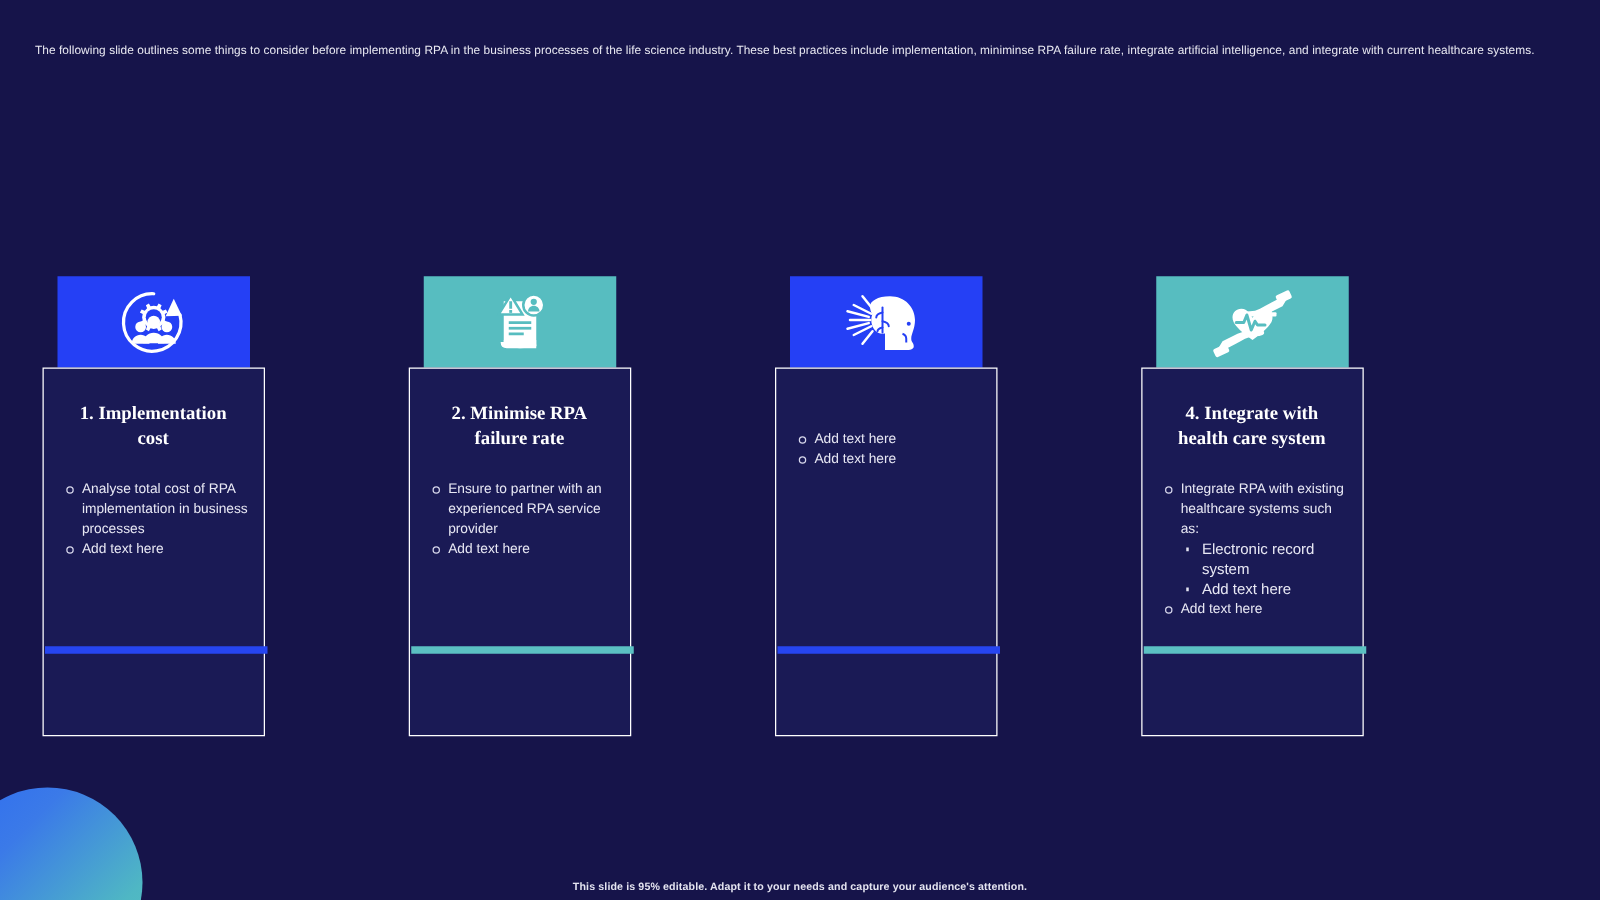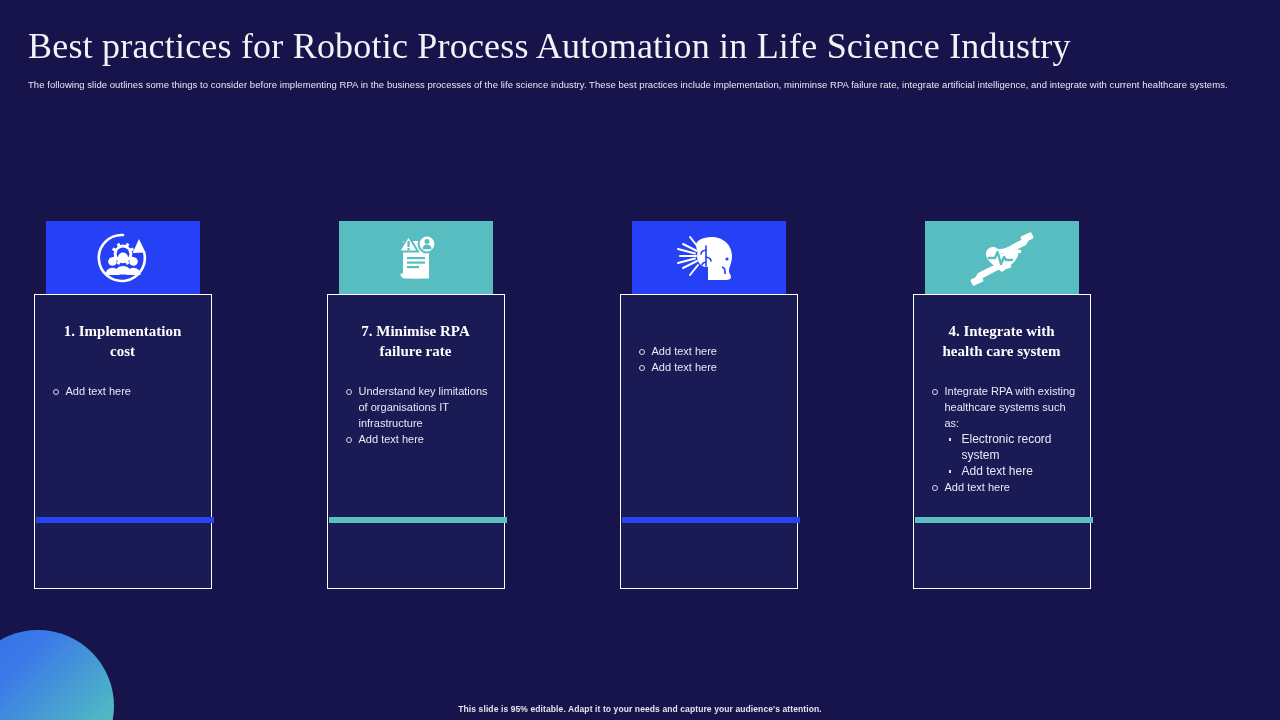--- a/index.html
+++ b/index.html
@@ -184,21 +184,20 @@
     color: #e4e4f0;
     letter-spacing: 0.1px;
   }
 </style>
 </head>
 <body>
 
 <div class="corner-orb"></div>
 
 <div class="slide-header">
-  <div class="slide-title">Best practices for Robotic Process Automation in Life Science Industry</div>
   <div class="slide-subtitle">The following slide outlines some things to consider before implementing  RPA  in the business processes of the life science industry. These best practices include implementation,  miniminse  RPA  failure rate, integrate artificial intelligence,  and integrate with current healthcare systems.</div>
 </div>
 
 <div class="cards">
 
   <div class="card">
     <div class="card-banner" style="background:#2540f5;">
       <span class="tail" style="border-top:15px solid #2540f5;"></span>
       <span>
         <svg width="62" height="58" viewBox="0 0 62 58">
@@ -215,20 +214,21 @@
             <path d="M13.4 45 c0-4.3 3.2-7.2 7.1-7.2 s7.1 2.9 7.1 7.2 z"></path>
             <circle cx="41.5" cy="31.5" r="4.3"></circle>
             <path d="M34.4 45 c0-4.3 3.2-7.2 7.1-7.2 s7.1 2.9 7.1 7.2 z"></path>
           </g>
         </svg>
       </span>
     </div>
     <div class="card-body">
       <div class="card-title">1. Implementation cost</div>
       <ul class="card-list">
+        <li>Analyse total cost of RPA implementation in business processes</li>
         <li>Add text here</li>
       </ul>
     </div>
     <div class="card-accent" style="background:#2645f0;"></div>
   </div>
 
   <div class="card">
     <div class="card-banner" style="background:#57bdc0;">
       <span class="tail" style="border-top:15px solid #57bdc0;"></span>
       <span>
@@ -244,23 +244,23 @@
           <path d="M21.5 6 L31 21.5 H12 Z" fill="#fff" stroke="#57bdc0" stroke-width="2"></path>
           <rect x="20.4" y="11" width="2.3" height="6" fill="#57bdc0"></rect>
           <rect x="20.4" y="18" width="2.3" height="2.3" fill="#57bdc0"></rect>
           <circle cx="40" cy="14" r="8.4" fill="#fff" stroke="#57bdc0" stroke-width="2"></circle>
           <circle cx="40" cy="11.4" r="2.5" fill="#57bdc0"></circle>
           <path d="M35.4 19.2 c0-2.8 2.1-4.6 4.6-4.6 s4.6 1.8 4.6 4.6 z" fill="#57bdc0"></path>
         </svg>
       </span>
     </div>
     <div class="card-body">
-      <div class="card-title">7. Minimise RPA failure rate</div>
+      <div class="card-title">2. Minimise RPA failure rate</div>
       <ul class="card-list">
-        <li>Understand  key limitations of organisations IT infrastructure</li>
+        <li>Ensure to partner with an experienced RPA service  provider</li>
         <li>Add text here</li>
       </ul>
     </div>
     <div class="card-accent" style="background:#5bc0c2;"></div>
   </div>
 
   <div class="card">
     <div class="card-banner" style="background:#2540f5;">
       <span class="tail" style="border-top:15px solid #2540f5;"></span>
       <span>

